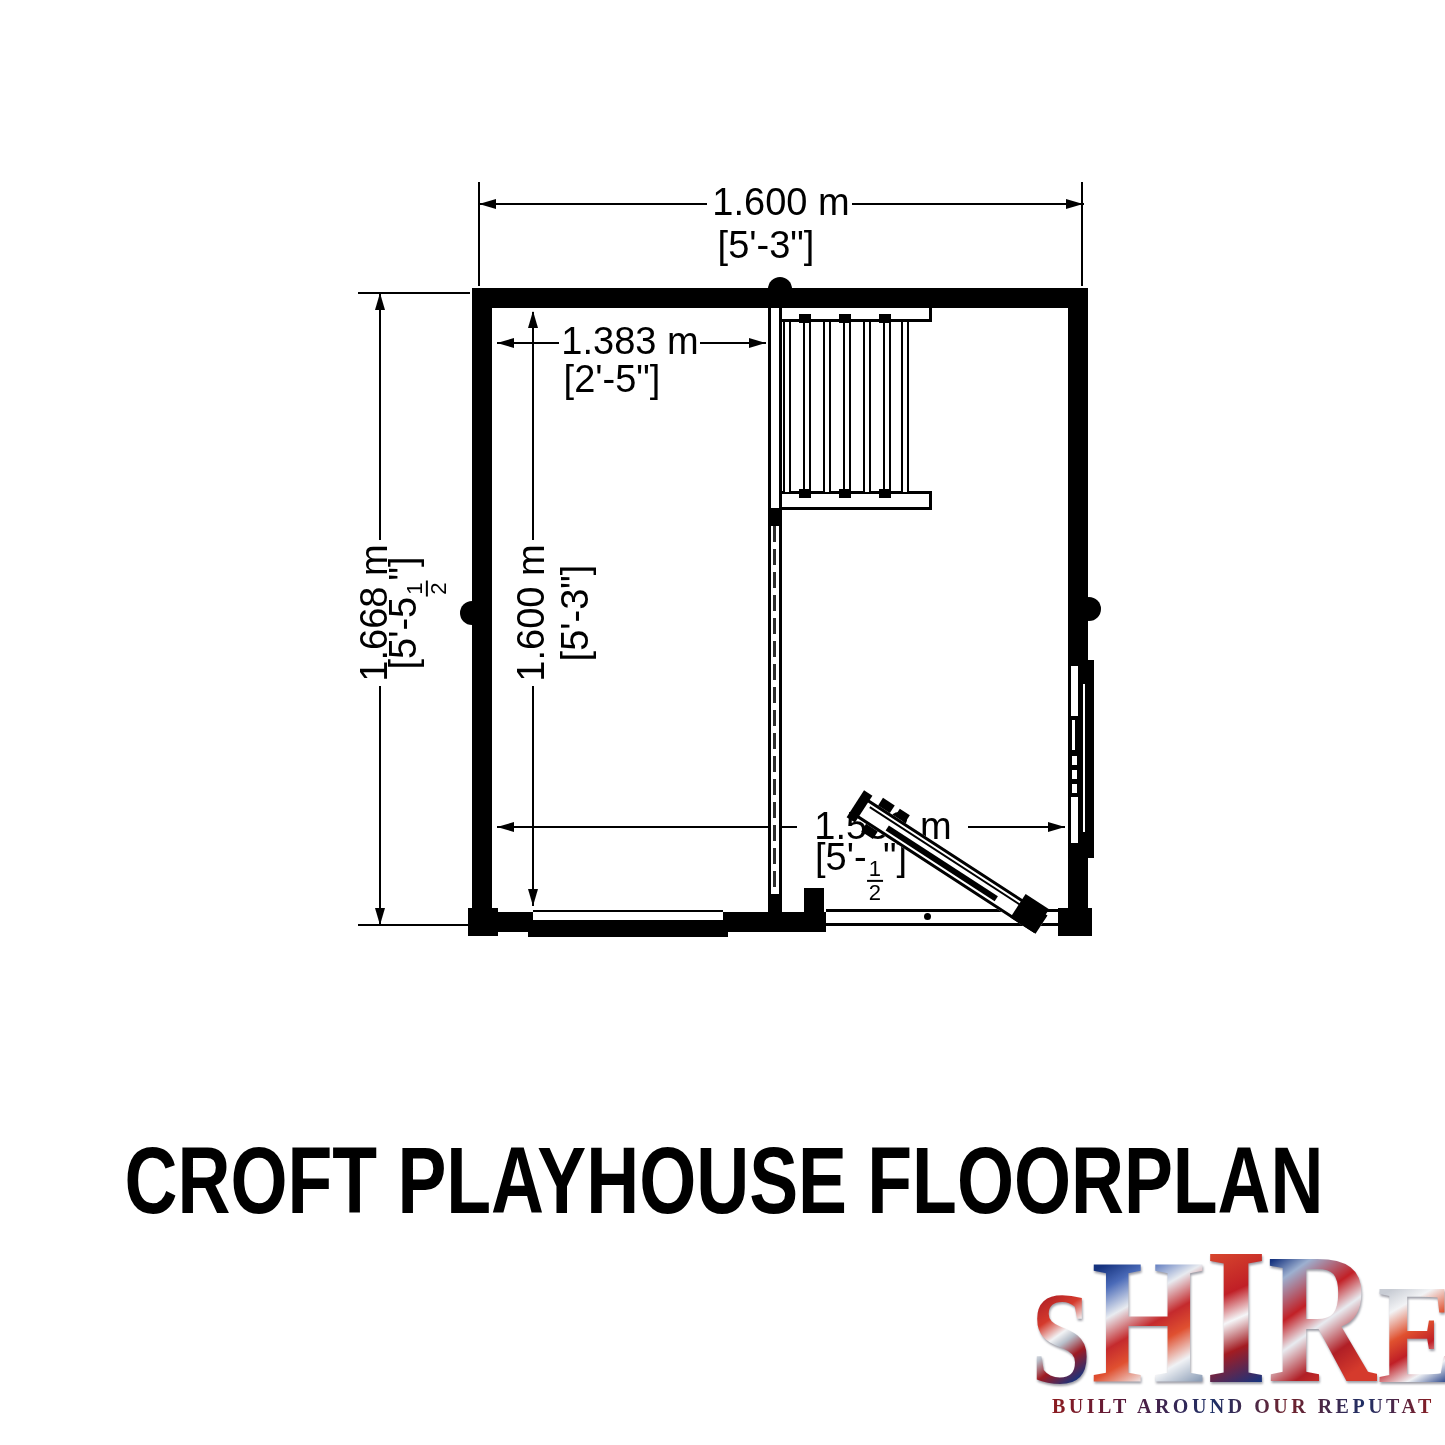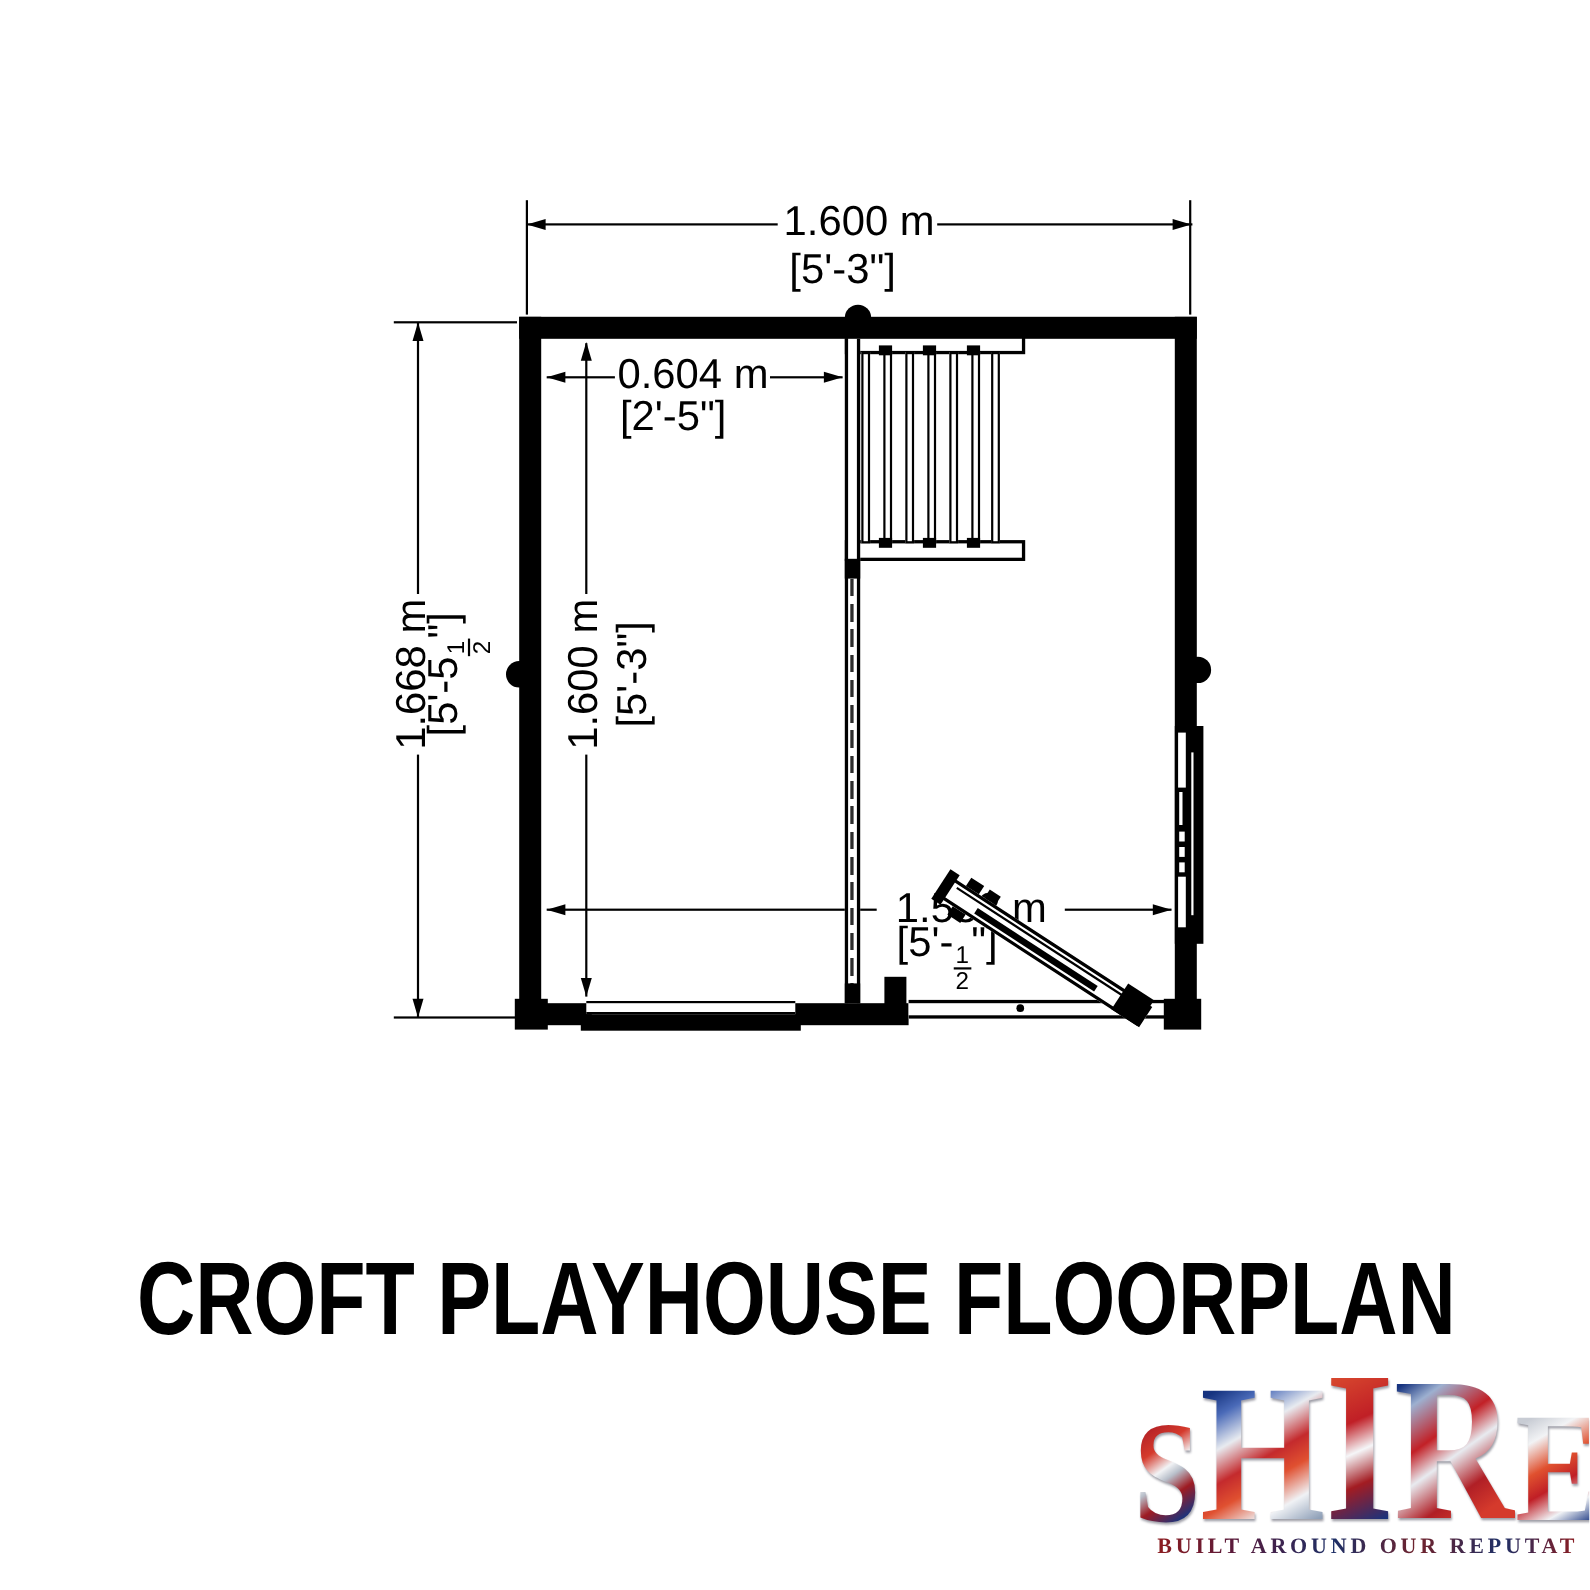--- a/index.html
+++ b/index.html
@@ -77,21 +77,21 @@
   <div class="dline" style="left:532px;top:686px;width:2px;height:220px"></div>
   <div class="arr arr-up" style="left:528px;top:311px"></div>
   <div class="arr arr-down" style="left:528px;top:889px"></div>
   <div class="dim-text rot" style="left:531px;top:613px">1.600 m</div>
   <div class="dim-text rot" style="left:575px;top:613px">[5'-3"]</div>
 
   <div class="dline" style="left:497px;top:342px;width:62px;height:2px"></div>
   <div class="dline" style="left:700px;top:342px;width:66px;height:2px"></div>
   <div class="arr arr-left" style="left:497px;top:338px"></div>
   <div class="arr arr-right" style="left:749px;top:338px"></div>
-  <div class="dim-text ctr" style="left:630px;top:341px">0.604 m</div>
+  <div class="dim-text ctr" style="left:630px;top:341px">1.383 m</div>
   <div class="dim-text ctr" style="left:612px;top:379px">[2'-5"]</div>
 
   <div class="dline" style="left:497px;top:826px;width:300px;height:2px"></div>
   <div class="dline" style="left:968px;top:826px;width:97px;height:2px"></div>
   <div class="arr arr-left" style="left:497px;top:822px"></div>
   <div class="arr arr-right" style="left:1048px;top:822px"></div>
   <div class="dim-text ctr" style="left:883px;top:826px">1.532 m</div>
   <div class="dim-text ctr" style="left:861px;top:871px"><span>[5'-</span><span class="frac">
         <span class="fnum">1</span>
         <span class="fden">2</span>

